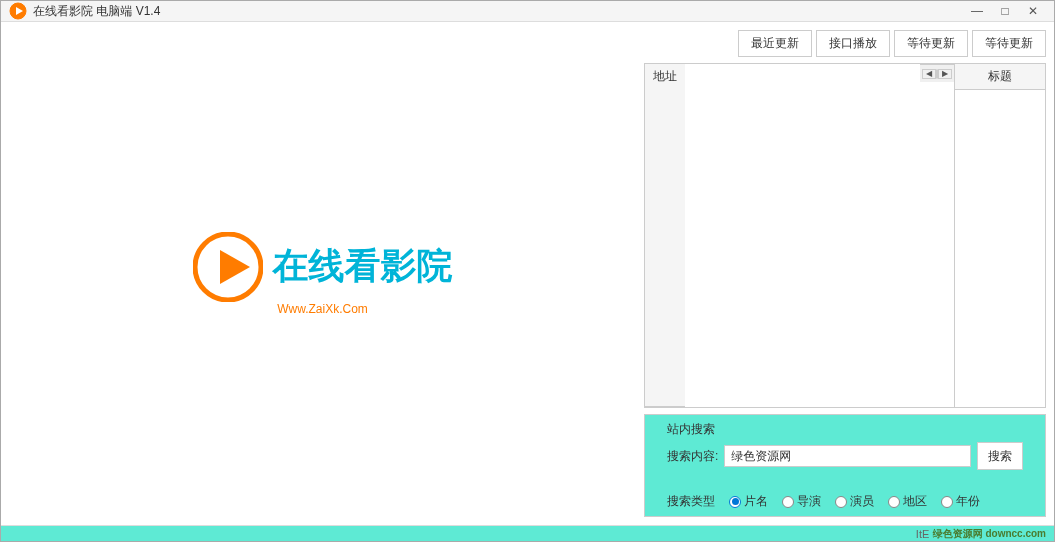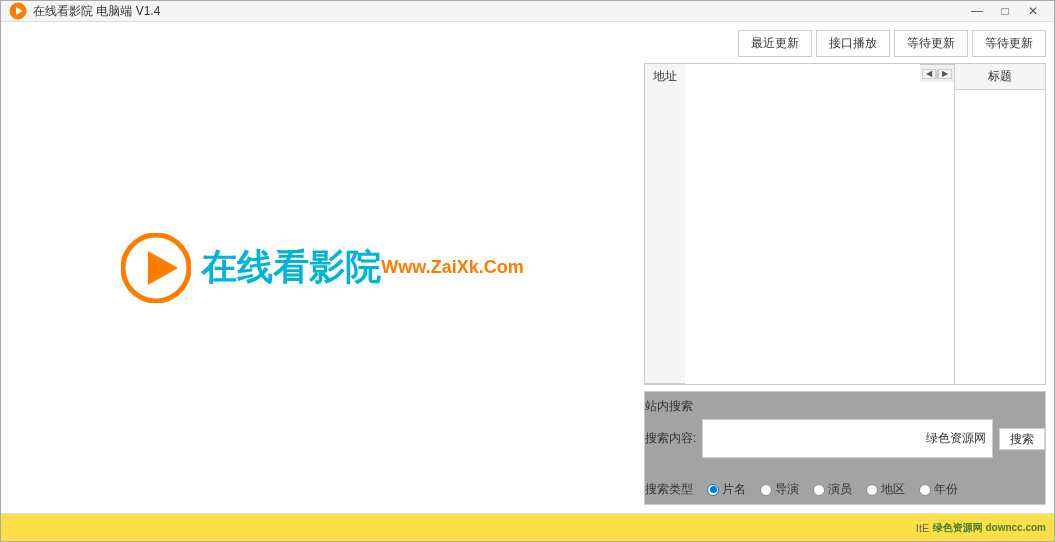--- a/index.html
+++ b/index.html
@@ -81,21 +81,21 @@
       flex: 1;
       display: flex;
       align-items: center;
       justify-content: center;
       background: #fff;
       padding: 20px;
     }
 
     .logo-container {
       display: flex;
-      flex-direction: row;
+      flex-direction: column;
       align-items: center;
     }
 
     .logo-row {
       display: flex;
       align-items: center;
       gap: 10px;
     }
 
     
@@ -104,23 +104,23 @@
       height: 70px;
     }
 
     .logo-text-cn {
       font-size: 36px;
       font-weight: bold;
       color: #00b4d8;
     }
 
     .logo-url {
-      font-size: 18px;
+      font-size: 12px;
       color: #ff7c00;
-      font-weight: bold;
+      font-weight: normal;
     }
 
     
     .right-panel {
       width: 410px;
       flex-shrink: 0;
       display: flex;
       flex-direction: column;
       padding: 8px 8px 8px 0;
       gap: 6px;
@@ -233,22 +233,22 @@
     }
 
     .table-side-body {
       flex: 1;
       background: #fff;
     }
 
     
     .search-area {
       border: 1px solid #ccc;
-      padding: 6px 0;
-      background: #a3a3a3;
+      padding: 6px 22px;
+      background: #5eead4;
     }
 
     .search-title {
       font-size: 12px;
       color: #333;
       margin-bottom: 4px;
     }
 
     .search-row {
       display: flex;
@@ -258,32 +258,32 @@
     }
 
     .search-label {
       font-size: 12px;
       color: #333;
       white-space: nowrap;
     }
 
     .search-input {
       flex: 1;
-      height: 39px;
+      height: 22px;
       border: 1px solid #ccc;
       padding: 2px 6px;
       font-size: 12px;
       font-family: 'Microsoft YaHei', sans-serif;
-      text-align: right;
+      text-align: left;
       color: #333;
     }
 
     .search-btn {
       padding: 2px 10px;
-      height: 22px;
+      height: 28px;
       background: #fff;
       border: 1px solid #ccc;
       cursor: pointer;
       font-size: 12px;
       font-family: 'Microsoft YaHei', sans-serif;
       color: #333;
     }
 
     .search-type-row {
       display: flex;
@@ -327,22 +327,22 @@
       background: #0078d7;
     }
 
     .radio-label {
       font-size: 12px;
       color: #333;
     }
 
     
     .bottom-bar {
-      height: 28px;
-      background: #fde047;
+      height: 16px;
+      background: #5eead4;
       border-top: 1px solid #ddd;
       display: flex;
       align-items: center;
       justify-content: flex-end;
       padding: 4px 8px;
       flex-shrink: 0;
     }
 
     .bottom-text {
       font-size: 10px;

